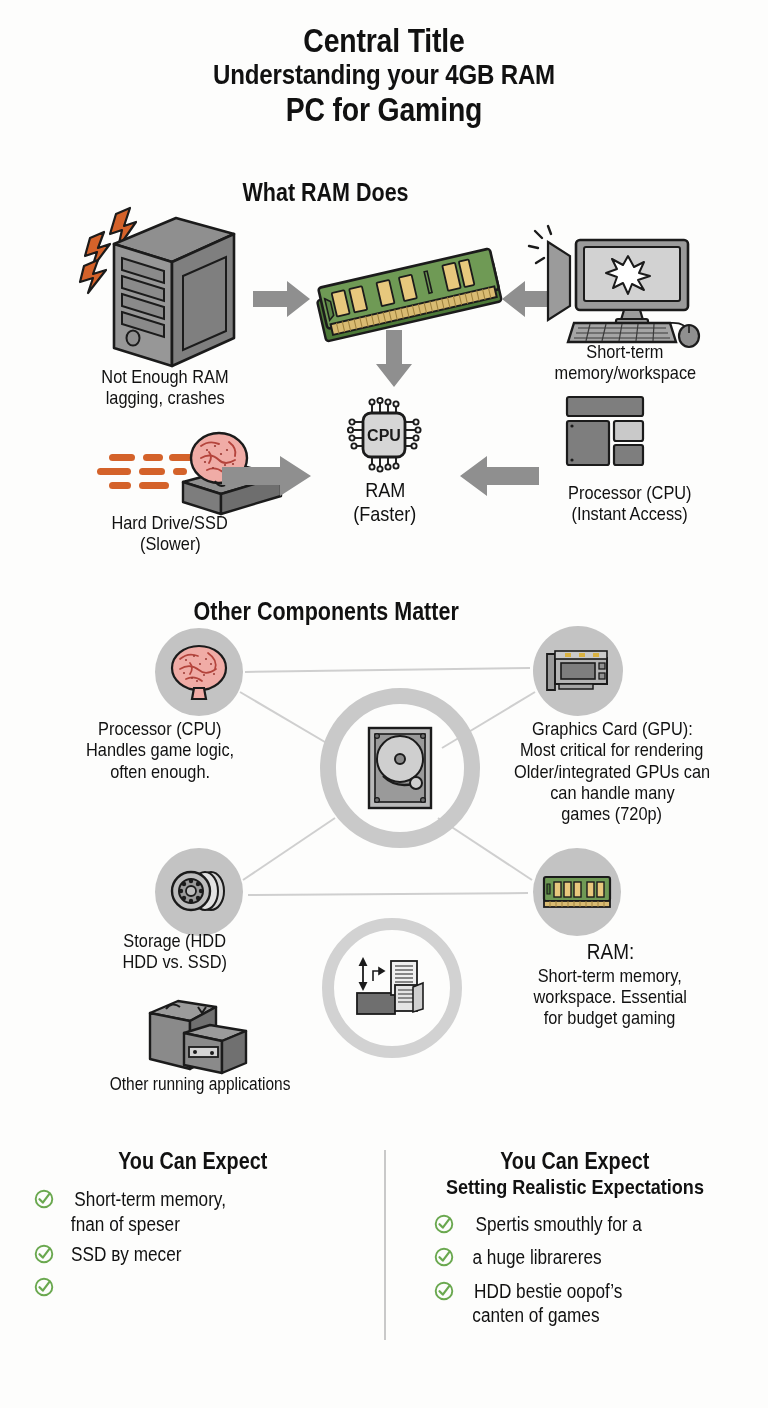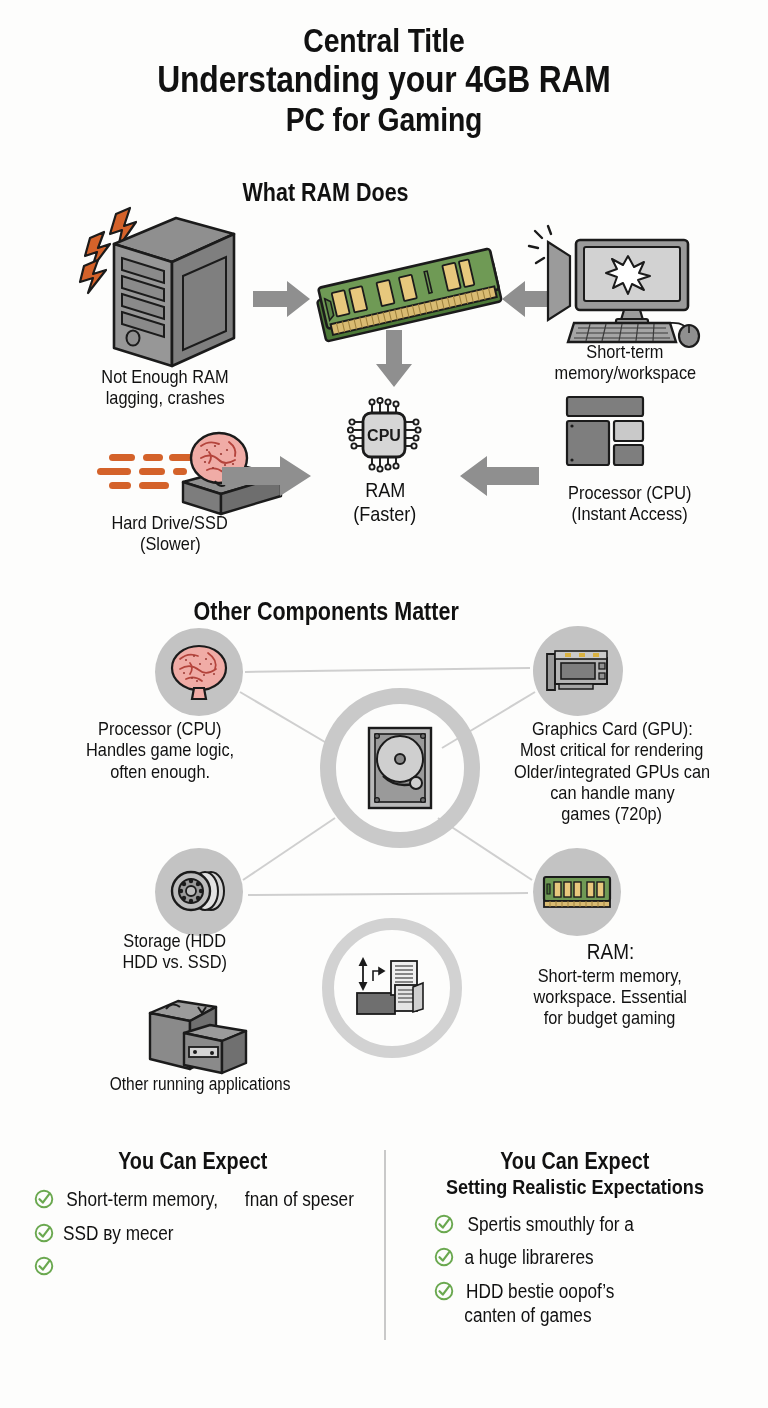--- a/index.html
+++ b/index.html
@@ -25,21 +25,21 @@
 
   
   .title-block{
     position:absolute;left:0;top:22px;width:768px;text-align:center;
   }
   .title-line{
     font-weight:bold;color:#111;line-height:1.13;
     letter-spacing:-0.2px;
   }
   .t1{font-size:33px;}
-  .t2{font-size:37px;}
+  .t2{font-size:28px;}
   .t3{font-size:33px;}
 
   
   .sec-head{
     position:absolute;width:652px;text-align:center;
     font-size:25px;font-weight:bold;color:#111;
   }
   #ram-head{top:178px;}
   #comp-head{top:597px;}
 
@@ -79,21 +79,21 @@
     font-size:23px;font-weight:bold;text-align:center;color:#111;
     line-height:1.18;
   }
   .expect-sub{
     font-size:21px;font-weight:bold;text-align:center;color:#111;
     line-height:1.18;
     text-decoration:underline;
   }
   .expect-list{margin:0;padding:0;list-style:none;}
   .expect-list li{
-    display:flex;align-items:flex-start;
+    display:flex;align-items:flex-start;gap:8px;
     font-size:20px;line-height:1.22;color:#111;margin-top:6px;
   }
   .expect-list li .chk{flex:0 0 auto;margin-top:2px;}
   .expect-list li .txt{display:block;}
   .divider{
     position:absolute;width:2px;background:#c9c9c9;
   }
 </style>
 </head>
 <body>

